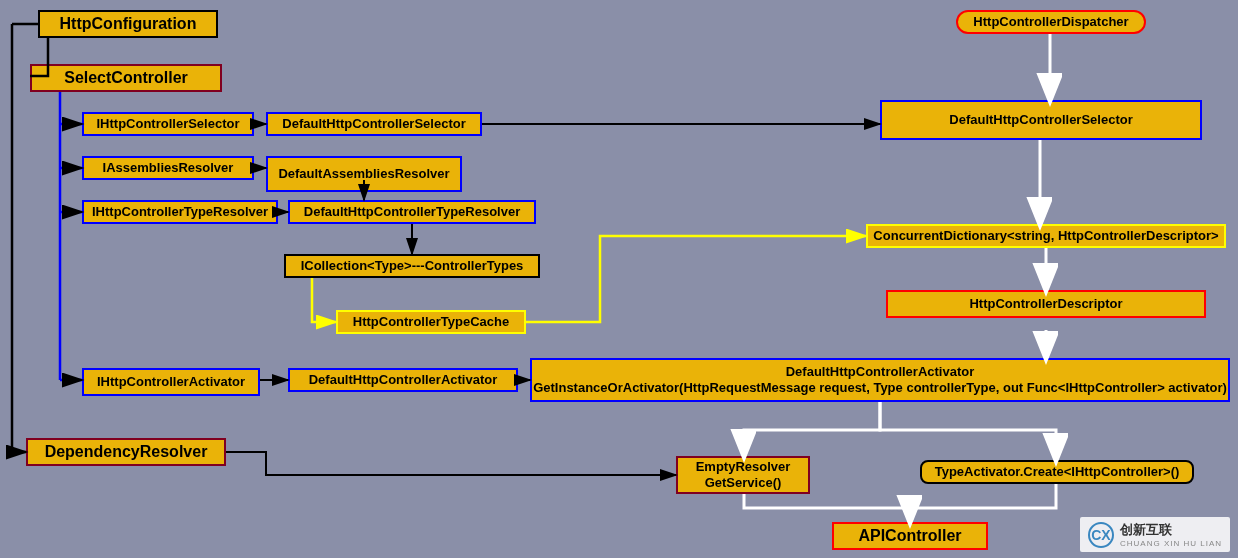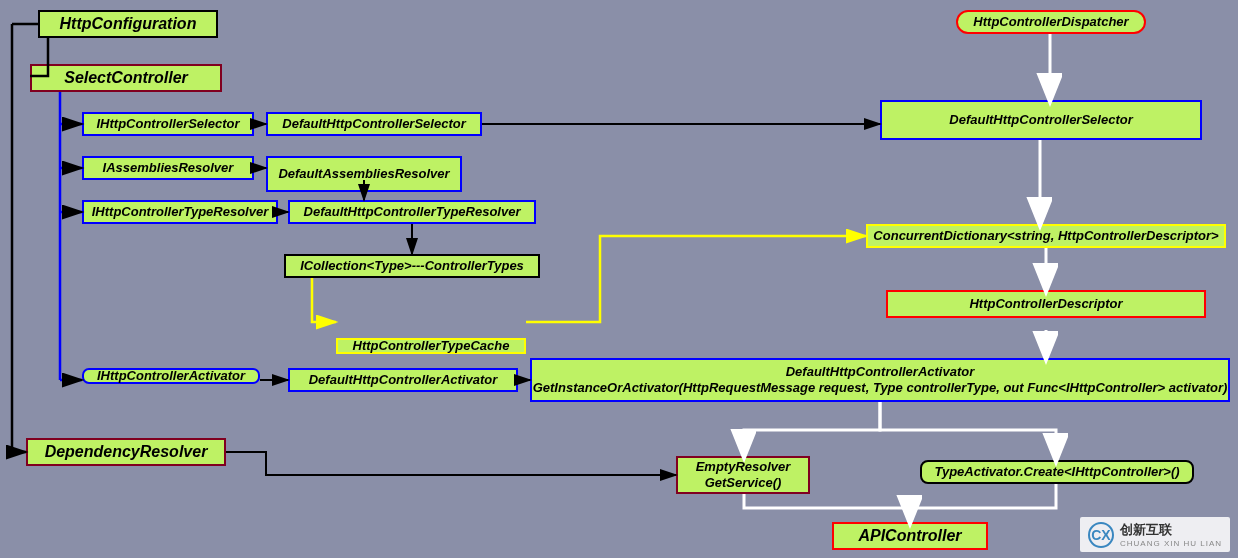--- a/index.html
+++ b/index.html
@@ -8,32 +8,31 @@
     width: 1238px;
     height: 558px;
     background: #8a8fa8;
     font-family: Arial, sans-serif;
     font-size: 13px;
     position: relative;
     overflow: hidden;
   }
   .box {
     position: absolute;
-    background: #bef264;
+    background: #eab308;
     padding: 4px 10px;
     text-align: center;
     font-weight: bold;
     color: #000;
     display: flex;
     flex-direction: column;
     align-items: center;
     justify-content: center;
     line-height: 1.2;
     white-space: nowrap;
-    font-style: italic;
   }
   .border-black { border: 2px solid #000; }
   .border-blue { border: 2.5px solid #0000ff; }
   .border-red { border: 2.5px solid #ff0000; }
   .border-yellow { border: 2.5px solid #ffff00; }
   .border-darkred { border: 2.5px solid #800020; }
   .big { font-size: 16px; }
   .logo {
     position: absolute;
     right: 8px;
@@ -82,23 +81,23 @@
 <div class="box border-blue" style="left:266px; top:112px; width:216px; height:24px;">DefaultHttpControllerSelector</div>
 
 <div class="box border-blue" style="left:82px; top:156px; width:172px; height:24px;">IAssembliesResolver</div>
 <div class="box border-blue" style="left:266px; top:156px; width:196px; height:36px;">DefaultAssembliesResolver</div>
 
 <div class="box border-blue" style="left:82px; top:200px; width:196px; height:24px;">IHttpControllerTypeResolver</div>
 <div class="box border-blue" style="left:288px; top:200px; width:248px; height:24px;">DefaultHttpControllerTypeResolver</div>
 
 <div class="box border-black" style="left:284px; top:254px; width:256px; height:24px;">ICollection&lt;Type&gt;---ControllerTypes</div>
 
-<div class="box border-yellow" style="left:336px; top:310px; width:190px; height:16px;margin-top:28px;">HttpControllerTypeCache</div>
+<div class="box border-yellow" style="left:336px; top:310px; width:190px; height:24px;">HttpControllerTypeCache</div>
 
-<div class="box border-blue" style="left:82px; top:368px; width:178px; height:16px;border-radius:7px;">IHttpControllerActivator</div>
+<div class="box border-blue" style="left:82px; top:368px; width:178px; height:28px;">IHttpControllerActivator</div>
 <div class="box border-blue" style="left:288px; top:368px; width:230px; height:24px;">DefaultHttpControllerActivator</div>
 
 <div class="box border-blue" style="left:530px; top:358px; width:700px; height:44px;">
   <span>DefaultHttpControllerActivator</span>
   <span>GetInstanceOrActivator(HttpRequestMessage request, Type controllerType, out Func&lt;IHttpController&gt; activator)</span>
 </div>
 
 <div class="box border-blue" style="left:880px; top:100px; width:322px; height:40px;">
   <span>DefaultHttpControllerSelector</span>
 </div>

